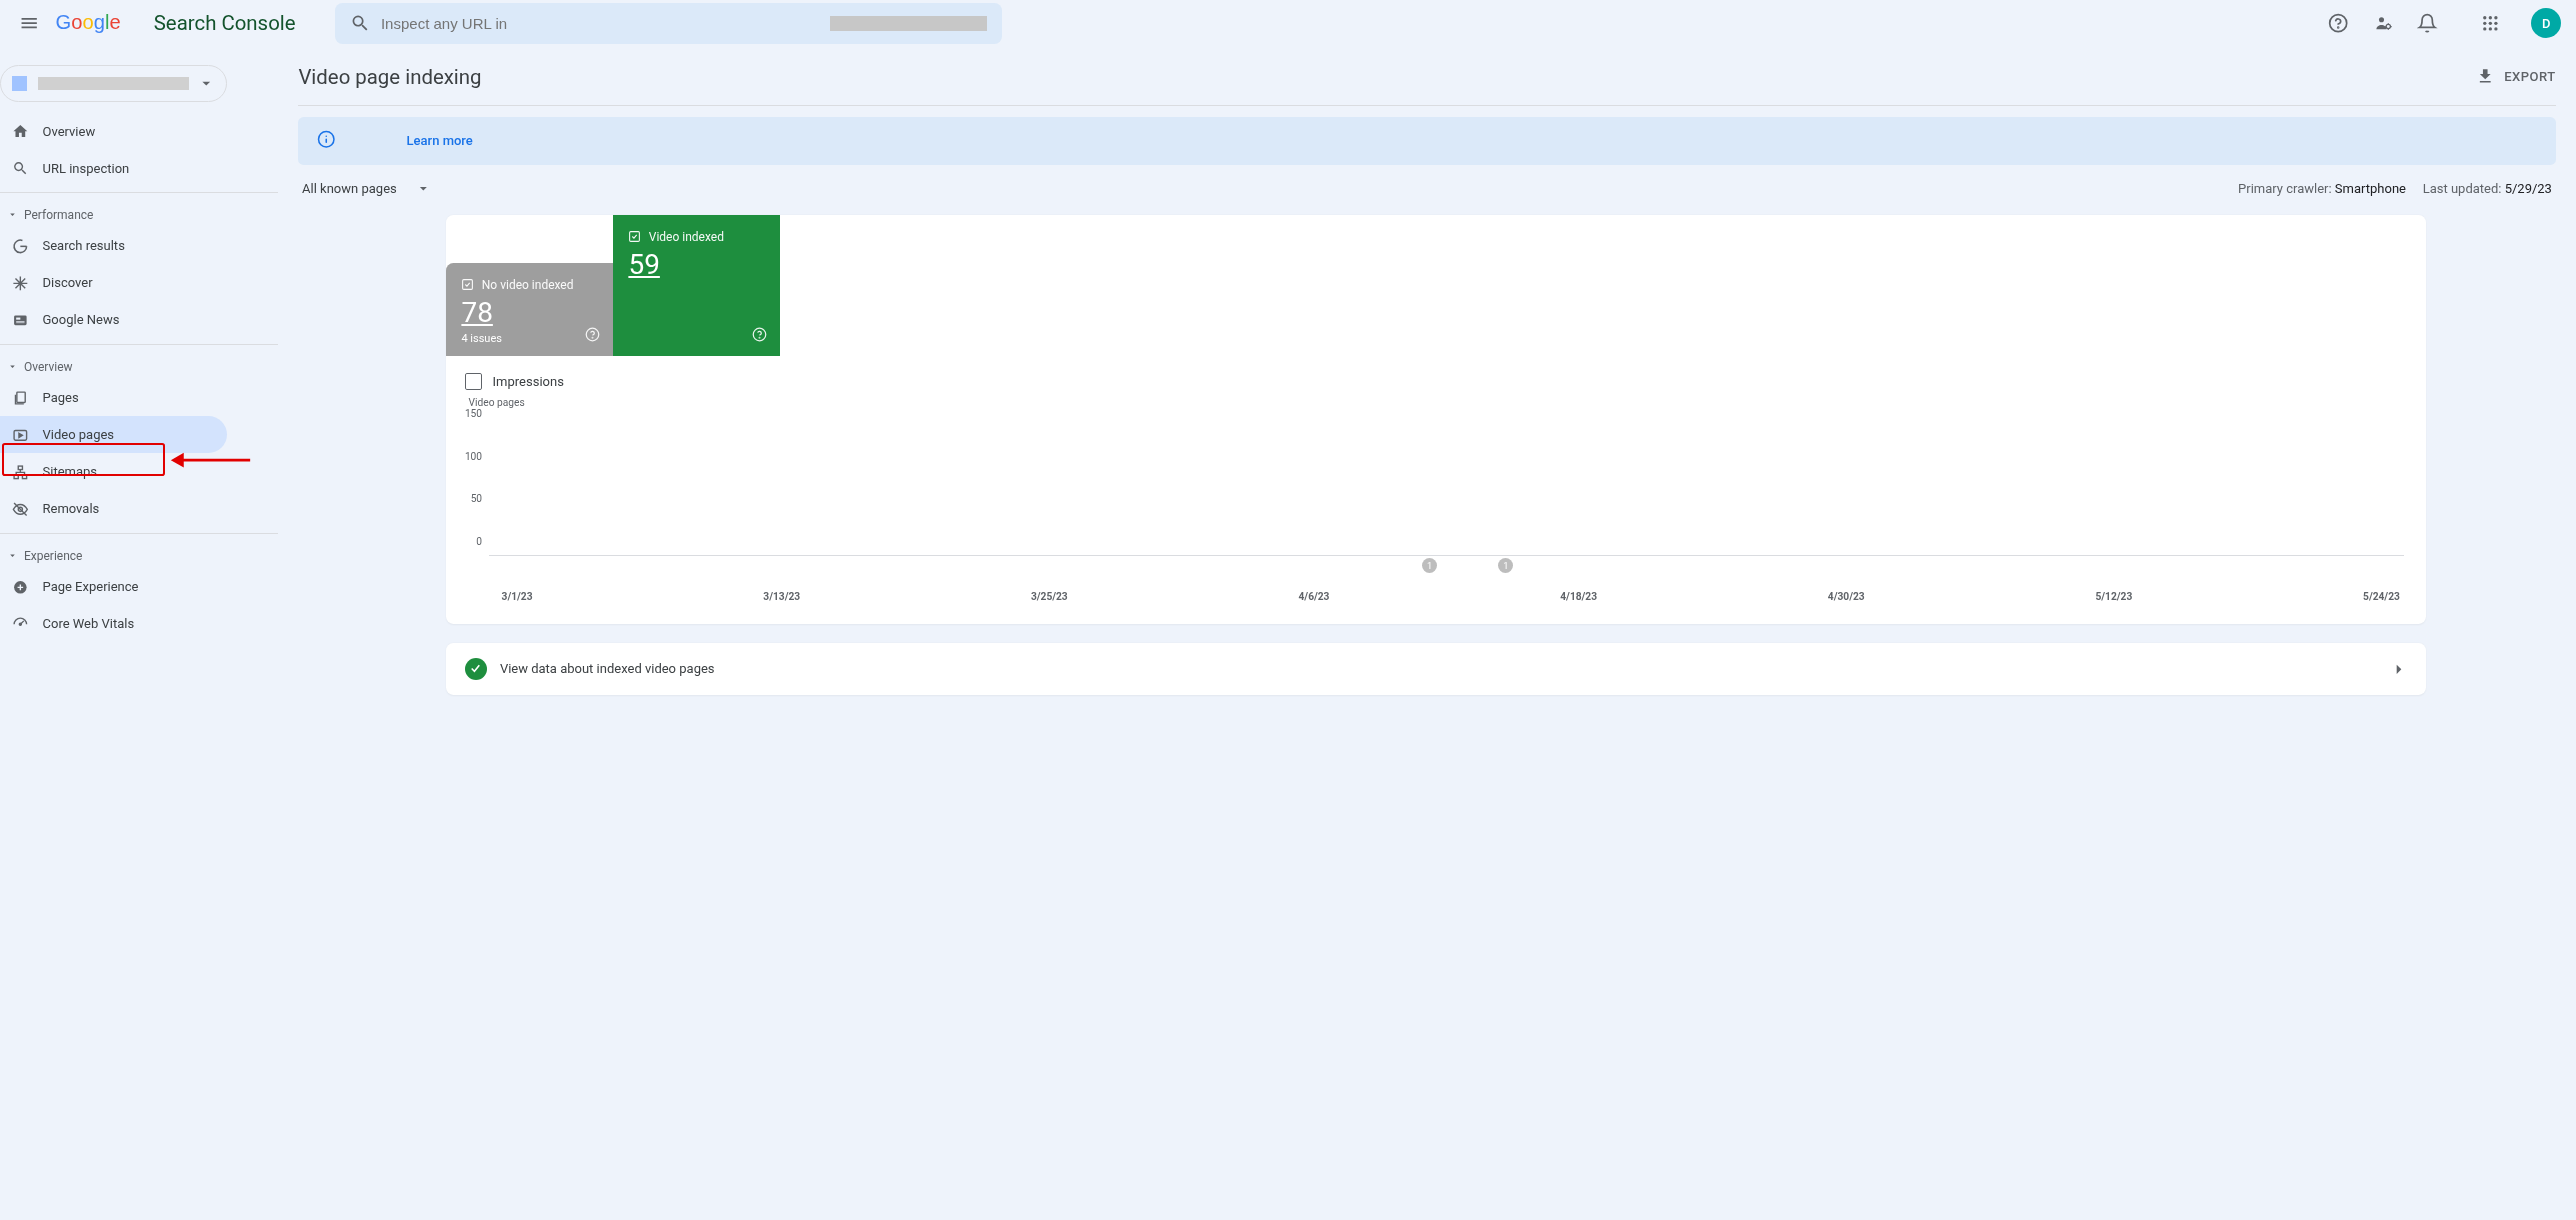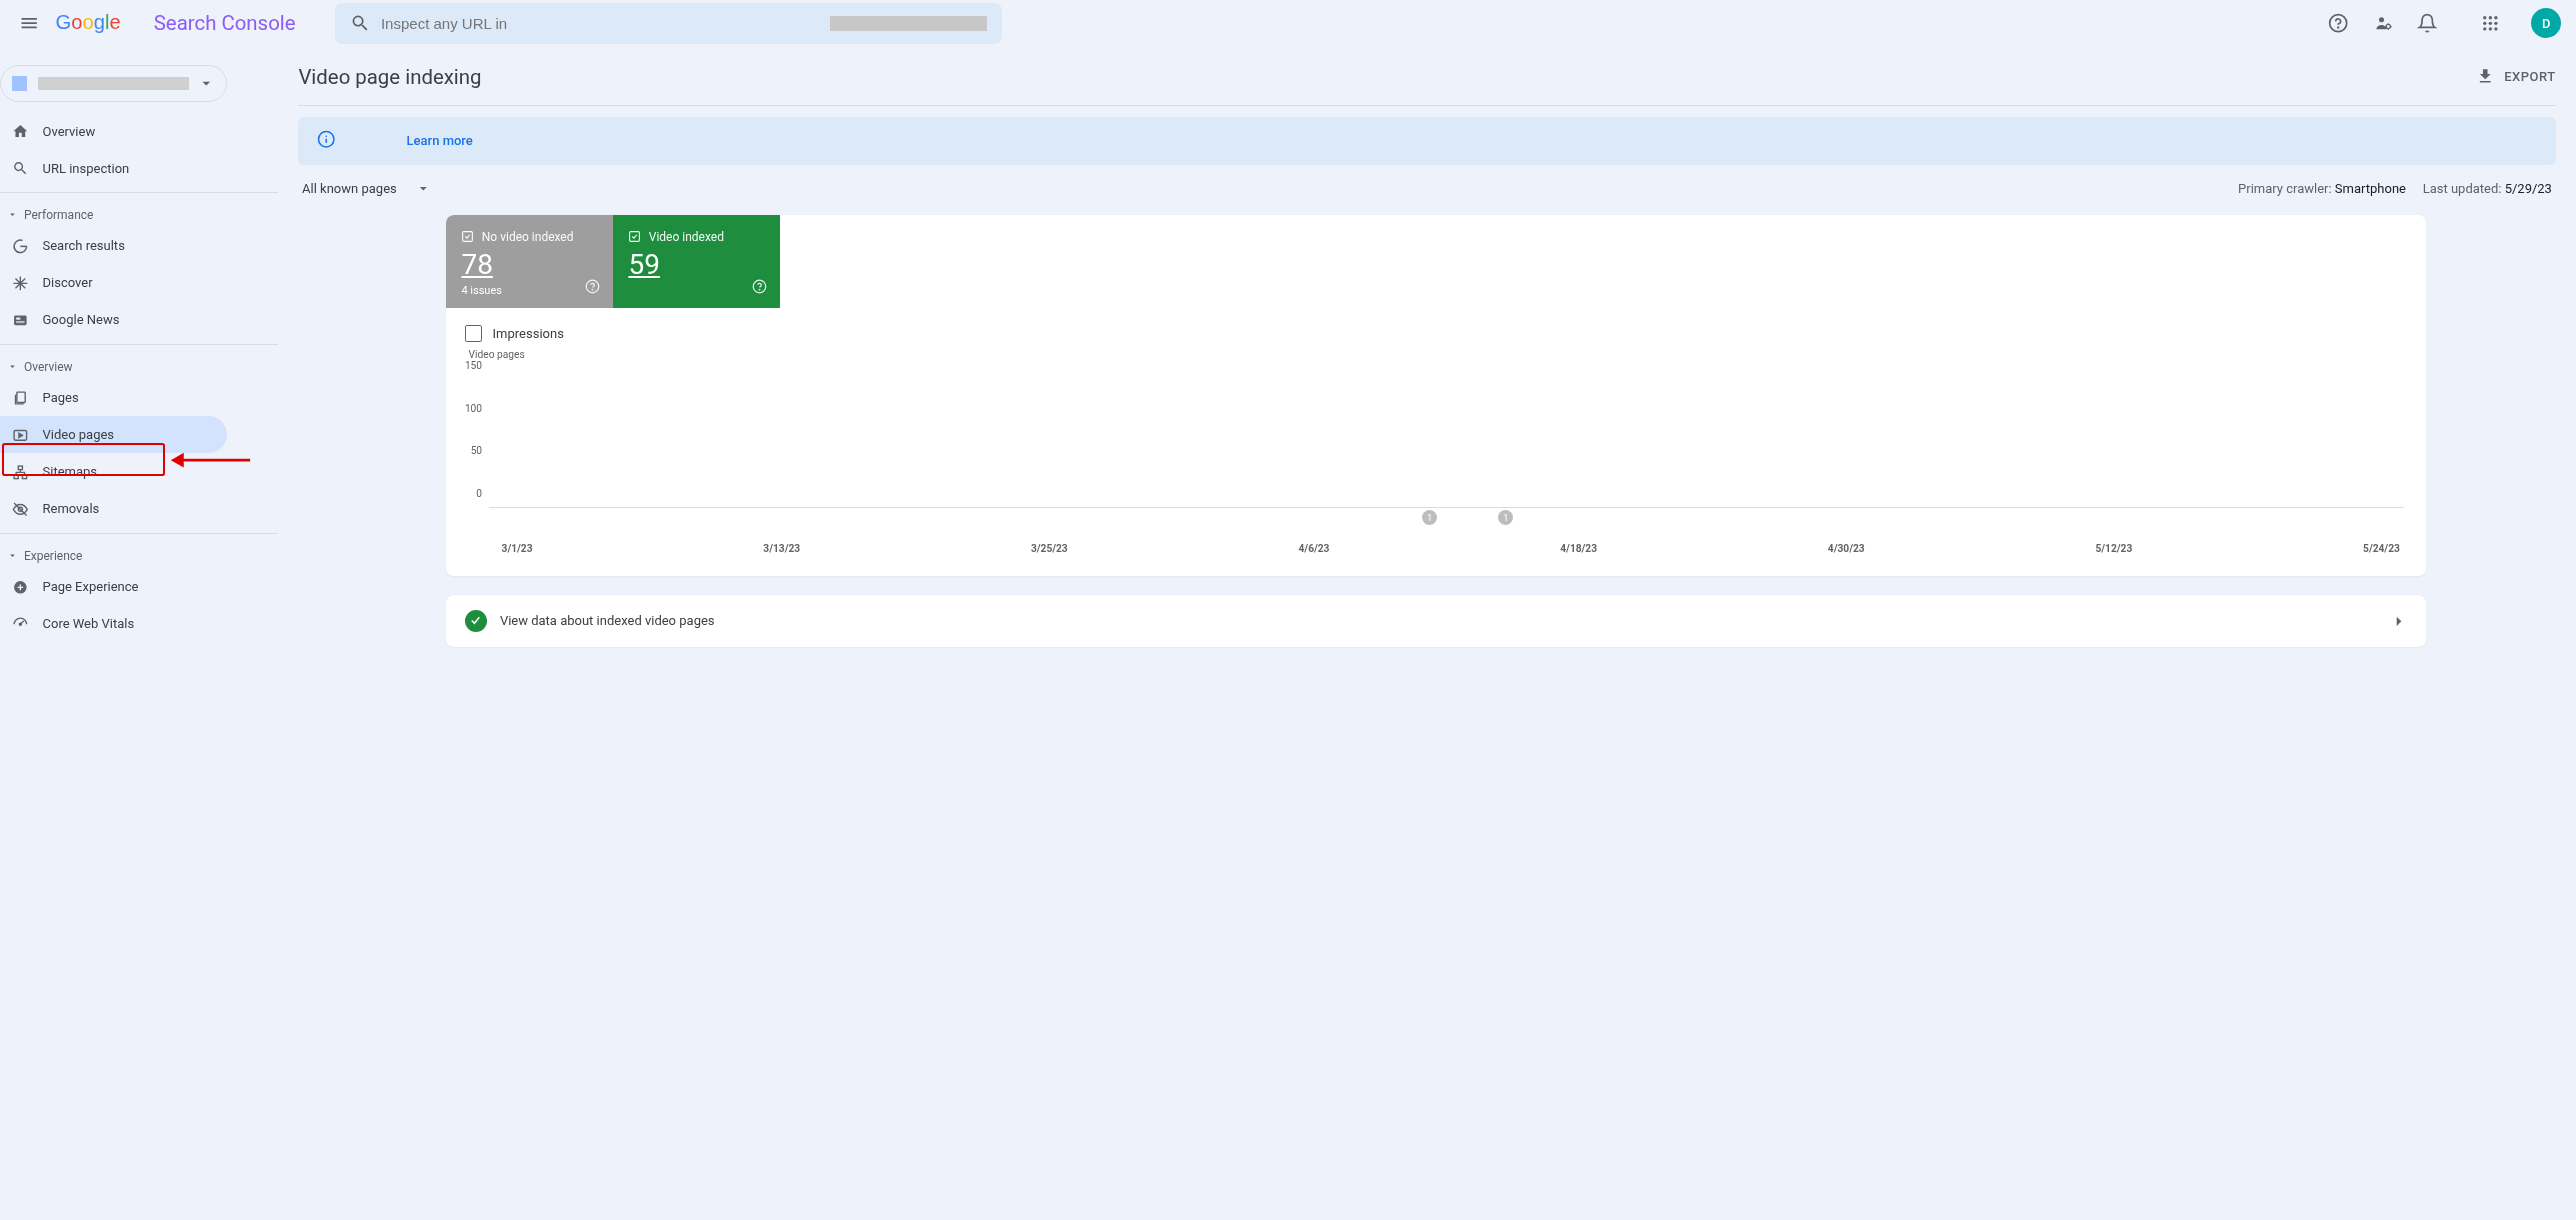--- a/index.html
+++ b/index.html
@@ -1,21 +1,21 @@
 <!DOCTYPE html>
 <html style="font-size:15px"><head>
 <meta charset="utf-8">
 <style>
   * { box-sizing: border-box; margin: 0; padding: 0; }
   body { font-family: 'Google Sans', Roboto, Arial, sans-serif; background: #eef3fb; color: #3c4043; font-size: 13px; overflow: hidden; }
   
   .header { display: flex; align-items: center; height: 46px; padding: 0 7.4px; }
   .menu-btn { width: 44px; height: 44px; display: flex; align-items: center; justify-content: center; border-radius: 50%; cursor: pointer; }
   .logo { display: flex; align-items: center; margin-left: 3.7px; gap: 26px; }
-  .logo-text { font-size: 20.4px; color: #8b5cf6; font-weight: 400; }
+  .logo-text { font-size: 20.4px; color: #14532d; font-weight: 400; }
   .search-bar { flex: 0 0 667px; height: 41px; background: #dbe9f9; border-radius: 7.4px; display: flex; align-items: center; padding: 0 15px; margin-left: 39px; }
   .search-bar input { flex: 1; border: none; background: transparent; font-size: 15px; color: #5f6368; outline: none; margin-left: 11px; }
   .header-spacer { flex: 1; }
   .header-icons { display: flex; align-items: center; gap: 7.4px; margin-right: 7.4px; }
   .icon-btn { width: 37px; height: 37px; display: flex; align-items: center; justify-content: center; border-radius: 50%; cursor: pointer; color: #5f6368; }
   .avatar { width: 30px; height: 30px; border-radius: 50%; background: #00a9a5; color: #fff; display: flex; align-items: center; justify-content: center; font-weight: 500; margin-left: 15px; }
 
   .layout { display: flex; height: calc(100vh - 46px); }
   .sidebar { width: 278px; flex-shrink: 0; padding-top: 18.5px; }
   .property-selector { margin: 0 0 11px 0; height: 37px; border: 0.9px solid #dadce0; border-radius: 18.5px; display: flex; align-items: center; padding: 0 11px; cursor: pointer; width: 227px; }
@@ -44,21 +44,21 @@
   .info-bar .learn-more { color: #1a73e8; font-weight: 500; cursor: pointer; margin-left: 18.5px; padding-left: 36px; }
 
   .filter-row { display: flex; align-items: center; margin: 15px 3.7px 0 3.7px; color: #5f6368; }
   .filter-dd { display: flex; align-items: center; gap: 18.5px; cursor: pointer; color: #3c4043; }
   .meta-right { margin-left: auto; display: flex; gap: 16.7px; }
   .meta-right b { color: #202124; font-weight: 400; }
 
   .report-card { background: #fff; border-radius: 7.4px; margin: 18.5px 130px 0 148px; overflow: hidden; box-shadow: 0 0.9px 1.9px rgba(0,0,0,0.05); }
   .stat-tabs { display: flex; }
   .stat-tab { width: 167px; padding: 15px 15px 11px 15px; color: #fff; position: relative; cursor: pointer; }
-  .stat-tab.grey { background: #9e9e9e; border-top-left-radius: 7.4px; }
+  .stat-tab.grey { background: #9e9e9e; border-top-left-radius: 7.4px; margin-top: 48px; }
   .stat-tab.green { background: #1e8e3e; }
   .stat-tab .stat-label { display: flex; align-items: center; gap: 7.4px; font-size: 12px; opacity: 0.95; }
   .stat-tab .stat-value { font-size: 28px; font-weight: 400; margin-top: 3.7px; text-decoration: underline; }
   .stat-tab .stat-sub { font-size: 11px; margin-top: 3.7px; }
   .stat-tab .help-dot { position: absolute; right: 13px; bottom: 11px; opacity: 0.9; }
 
   .impressions-row { padding: 16.7px 18.5px 7.4px 18.5px; display: flex; align-items: center; gap: 11px; }
   .cb { width: 16.7px; height: 16.7px; border: 1.9px solid #5f6368; border-radius: 1.9px; }
 
   .chart-wrap { padding: 0 22px 22px 18.5px; }

